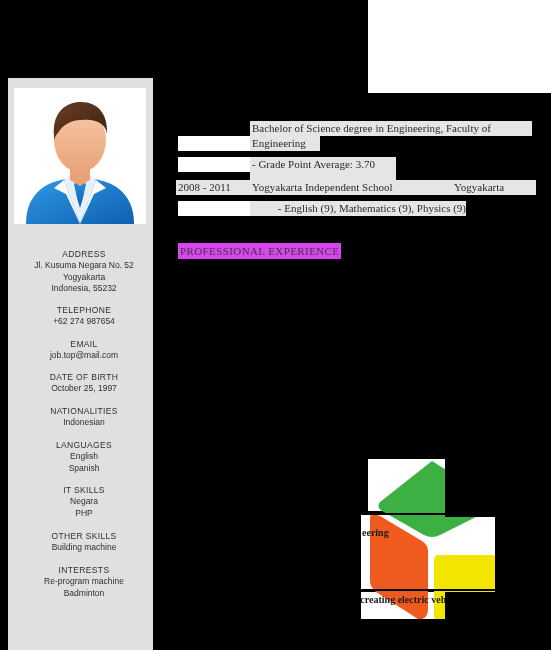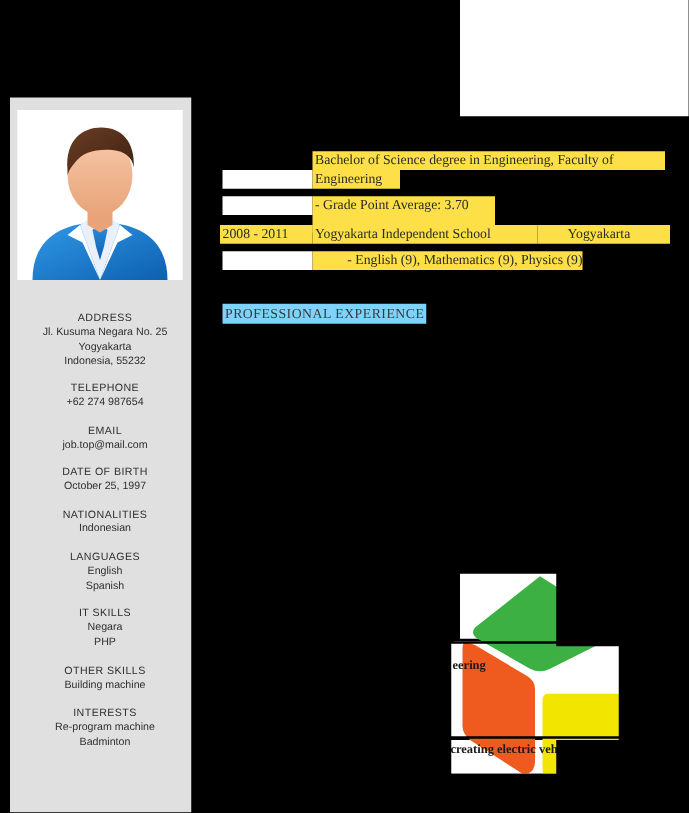--- a/index.html
+++ b/index.html
@@ -53,35 +53,35 @@
     font-family: "Liberation Sans", sans-serif;
     font-size: 8.5px;
     line-height: 11.5px;
     color: #2e2e2e;
     white-space: nowrap;
   }
 
   
   .band {
     position: absolute;
-    background: #fde047;
+    background: #e5e5e5;
     color: #2a2a2a;
     font-family: "Liberation Serif", serif;
     font-size: 11px;
     line-height: 15px;
     white-space: nowrap;
     overflow: hidden;
   }
   .band-blank { position: absolute; background: #ffffff; }
 
   #pro-exp {
     position: absolute;
     left: 178px; top: 243px;
     height: 16px;
-    background: #7dd3fc;
+    background: #d946ef;
     color: #3a3a3a;
     font-family: "Liberation Serif", serif;
     font-size: 11px;
     line-height: 16px;
     letter-spacing: .4px;
     padding: 0 2px;
     white-space: nowrap;
   }
 
   
@@ -148,21 +148,21 @@
       <path d="M56 72 L56 92 L66 98 L76 92 L76 72 Z" fill="#e8a379"></path>
 
       <ellipse cx="66" cy="52" rx="26" ry="32" fill="url(#gSkin)"></ellipse>
 
       <path d="M40 48 C38 24 52 14 67 14 C84 14 94 26 93 46 C92 38 86 33 76 32 C62 31 52 34 46 42 C43 46 41 48 40 52 Z" fill="url(#gHair)"></path>
     </svg>
   </div>
 
   <div class="contact-block" style="top:248px">
     <div class="c-head">ADDRESS</div>
-    <div class="c-line">Jl. Kusuma Negara No. 25</div>
+    <div class="c-line">Jl. Kusuma Negara No. 52</div>
     <div class="c-line">Yogyakarta</div>
     <div class="c-line">Indonesia, 55232</div>
   </div>
 
   <div class="contact-block" style="top:304px">
     <div class="c-head">TELEPHONE</div>
     <div class="c-line">+62 274 987654</div>
   </div>
 
   <div class="contact-block" style="top:338px">

